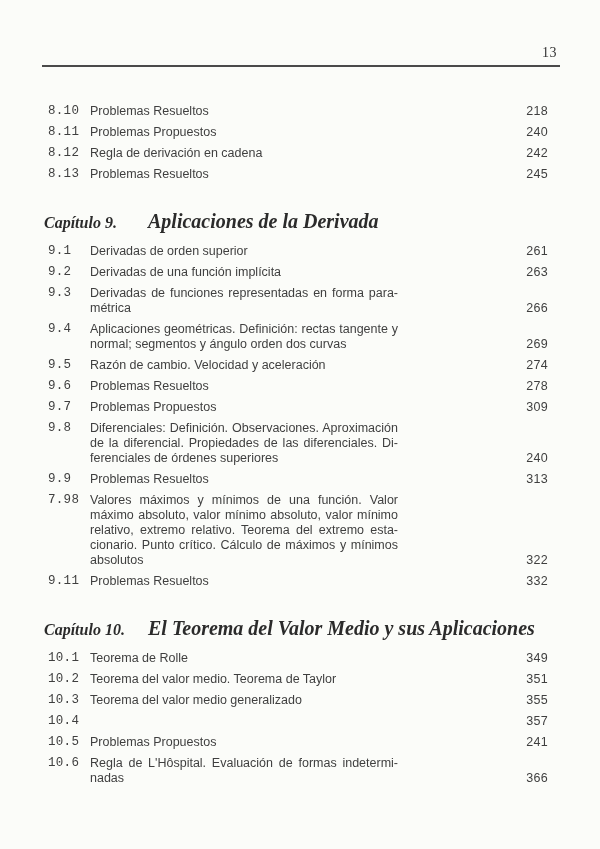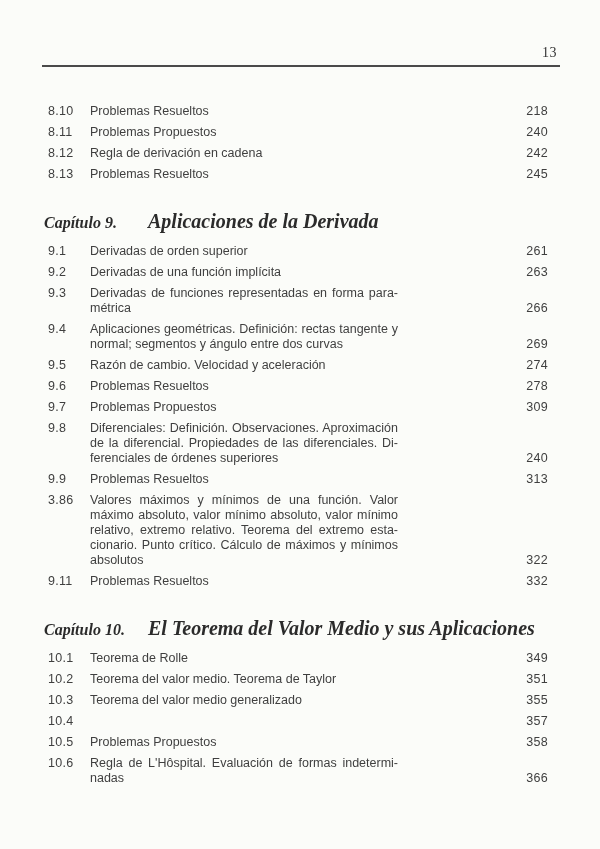--- a/index.html
+++ b/index.html
@@ -45,20 +45,21 @@
     display: flex;
     align-items: flex-start;
     margin-bottom: 6px;
     font-size: 12.5px;
     line-height: 15px;
   }
   .entry .num {
     flex: none;
     width: 42px;
     letter-spacing: 0.3px;
+    font-family: Liberation Mono, monospace;
   }
   .entry .title {
     flex: none;
     width: 308px;
   }
   .entry .title .jl {
     text-align: justify;
     text-align-last: justify;
   }
   .entry .pg {
@@ -144,21 +145,21 @@
         <div class="title">
           <div class="jl">Derivadas de funciones representadas en forma para-</div>
           <div>métrica</div>
         </div>
         <span class="pg">266</span>
       </div>
       <div class="entry">
         <span class="num">9.4</span>
         <div class="title">
           <div class="jl">Aplicaciones geométricas. Definición: rectas tangente y</div>
-          <div>normal; segmentos y ángulo entre dos curvas</div>
+          <div>normal; segmentos y ángulo orden dos curvas</div>
         </div>
         <span class="pg">269</span>
       </div>
       <div class="entry">
         <span class="num">9.5</span>
         <div class="title">
           <div>Razón de cambio. Velocidad y aceleración</div>
         </div>
         <span class="pg">274</span>
       </div>
@@ -186,21 +187,21 @@
         <span class="pg">240</span>
       </div>
       <div class="entry">
         <span class="num">9.9</span>
         <div class="title">
           <div>Problemas Resueltos</div>
         </div>
         <span class="pg">313</span>
       </div>
       <div class="entry">
-        <span class="num">3.86</span>
+        <span class="num">7.98</span>
         <div class="title">
           <div class="jl">Valores máximos y mínimos de una función. Valor</div>
           <div class="jl">máximo absoluto, valor mínimo absoluto, valor mínimo</div>
           <div class="jl">relativo, extremo relativo. Teorema del extremo esta-</div>
           <div class="jl">cionario. Punto crítico. Cálculo de máximos y mínimos</div>
           <div>absolutos</div>
         </div>
         <span class="pg">322</span>
       </div>
       <div class="entry">
@@ -237,21 +238,21 @@
       </div>
       <div class="entry">
         <span class="num">10.4</span>
         <span class="pg">357</span>
       </div>
       <div class="entry">
         <span class="num">10.5</span>
         <div class="title">
           <div>Problemas Propuestos</div>
         </div>
-        <span class="pg">358</span>
+        <span class="pg">241</span>
       </div>
       <div class="entry">
         <span class="num">10.6</span>
         <div class="title">
           <div class="jl">Regla de L'Hôspital. Evaluación de formas indetermi-</div>
           <div>nadas</div>
         </div>
         <span class="pg">366</span>
       </div>
     </div>

